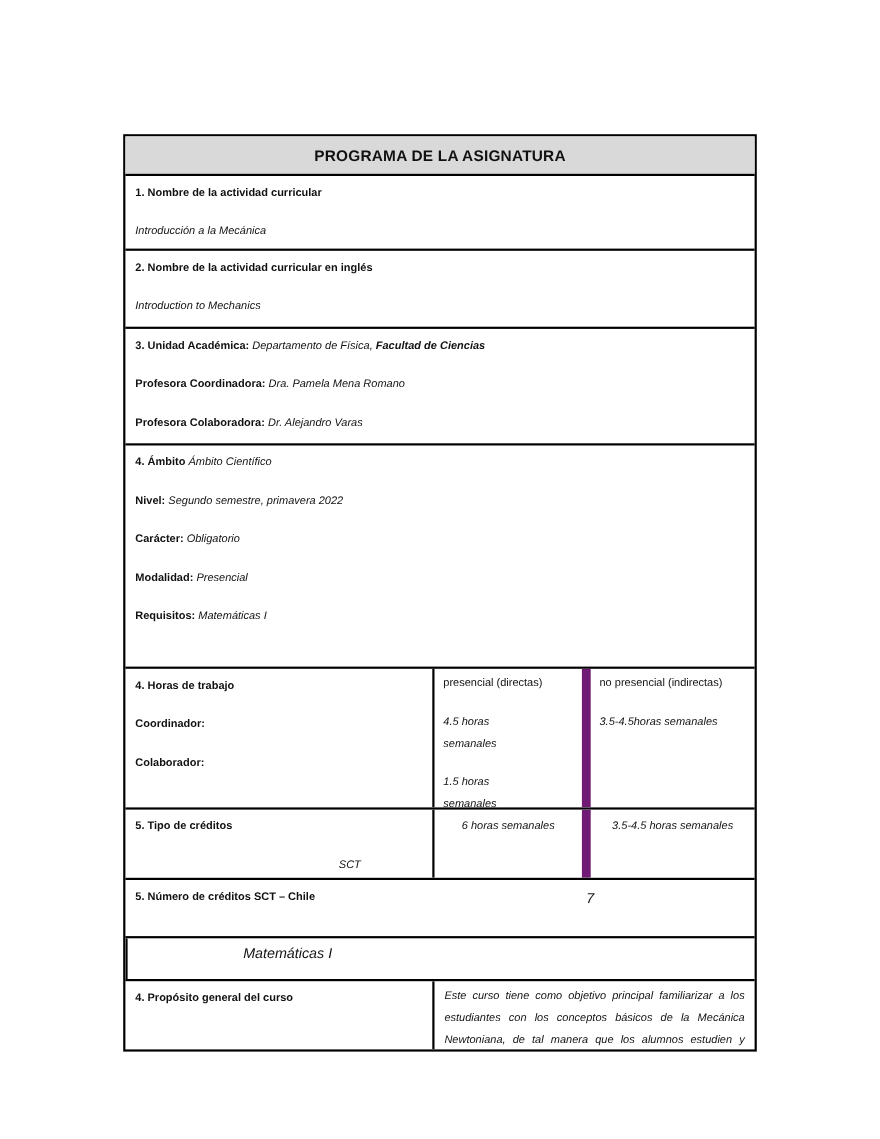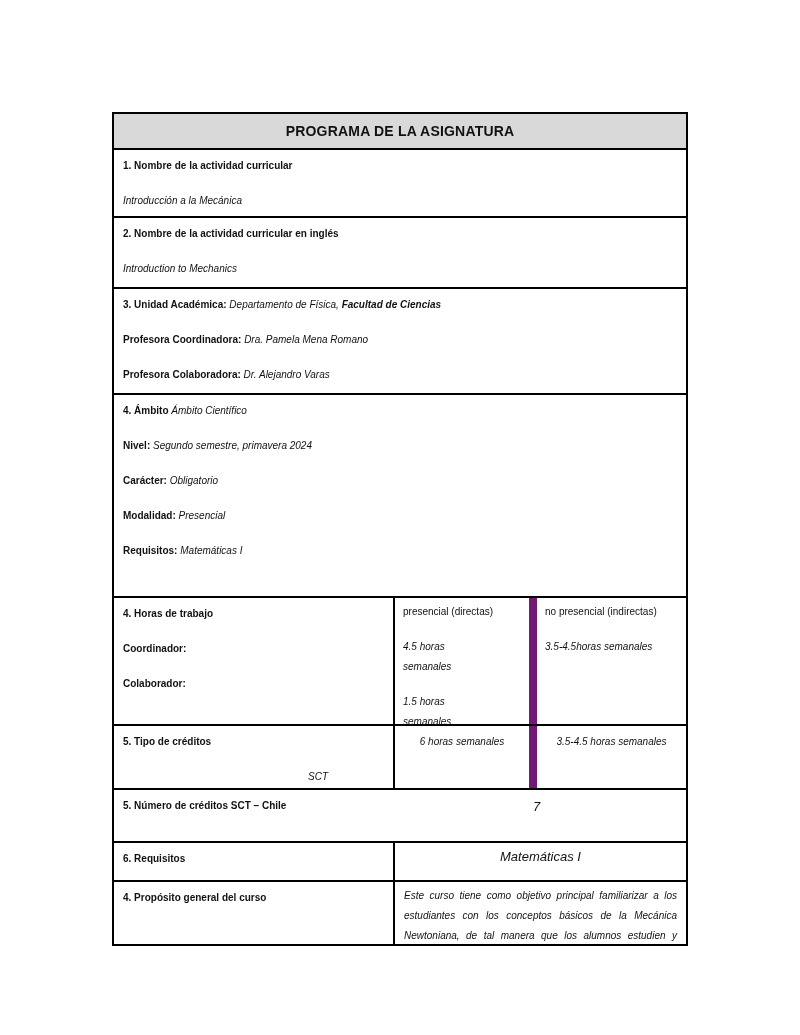--- a/index.html
+++ b/index.html
@@ -8,21 +8,21 @@
     width: 800px;
     height: 1035px;
     background: #ffffff;
     font-family: "Liberation Sans", sans-serif;
     color: #111111;
     overflow: hidden;
   }
   .doc-table {
     position: absolute;
     left: 112px;
-    top: 112px;
+    top: 122px;
     width: 576px;
     box-sizing: border-box;
     border: 2px solid #000;
     background: #ffffff;
   }
   .row {
     box-sizing: border-box;
     border-top: 2px solid #000;
     overflow: hidden;
     padding: 6px 9px;
@@ -127,21 +127,21 @@
       </p>
     </div>
 
     <div class="row h-r4">
       <p>
         <span class="b">4. Ámbito</span>
         <span class="i">Ámbito Científico</span>
       </p>
       <p>
         <span class="b">Nivel:</span>
-        <span class="i">Segundo semestre, primavera 2024</span>
+        <span class="i">Segundo semestre, primavera 2022</span>
       </p>
       <p>
         <span class="b">Carácter:</span>
         <span class="i">Obligatorio</span>
       </p>
       <p>
         <span class="b">Modalidad:</span>
         <span class="i">Presencial</span>
       </p>
       <p>
@@ -179,23 +179,20 @@
         <p class="i tipo-val nowrap">3.5-4.5 horas semanales</p>
       </div>
     </div>
 
     <div class="row h-num">
       <p class="b big" style="margin:0;">5. Número de créditos SCT – Chile</p>
       <span class="credit-value">7</span>
     </div>
 
     <div class="row cols h-req">
-      <div class="c1">
-        <p class="b big" style="margin:0;">6. Requisitos</p>
-      </div>
       <div class="cmerge center-cell">
         <p class="i">Matemáticas I</p>
       </div>
     </div>
 
     <div class="row cols h-prop">
       <div class="c1">
         <p class="b big" style="margin:0;">4. Propósito general del curso</p>
       </div>
       <div class="cmerge">

